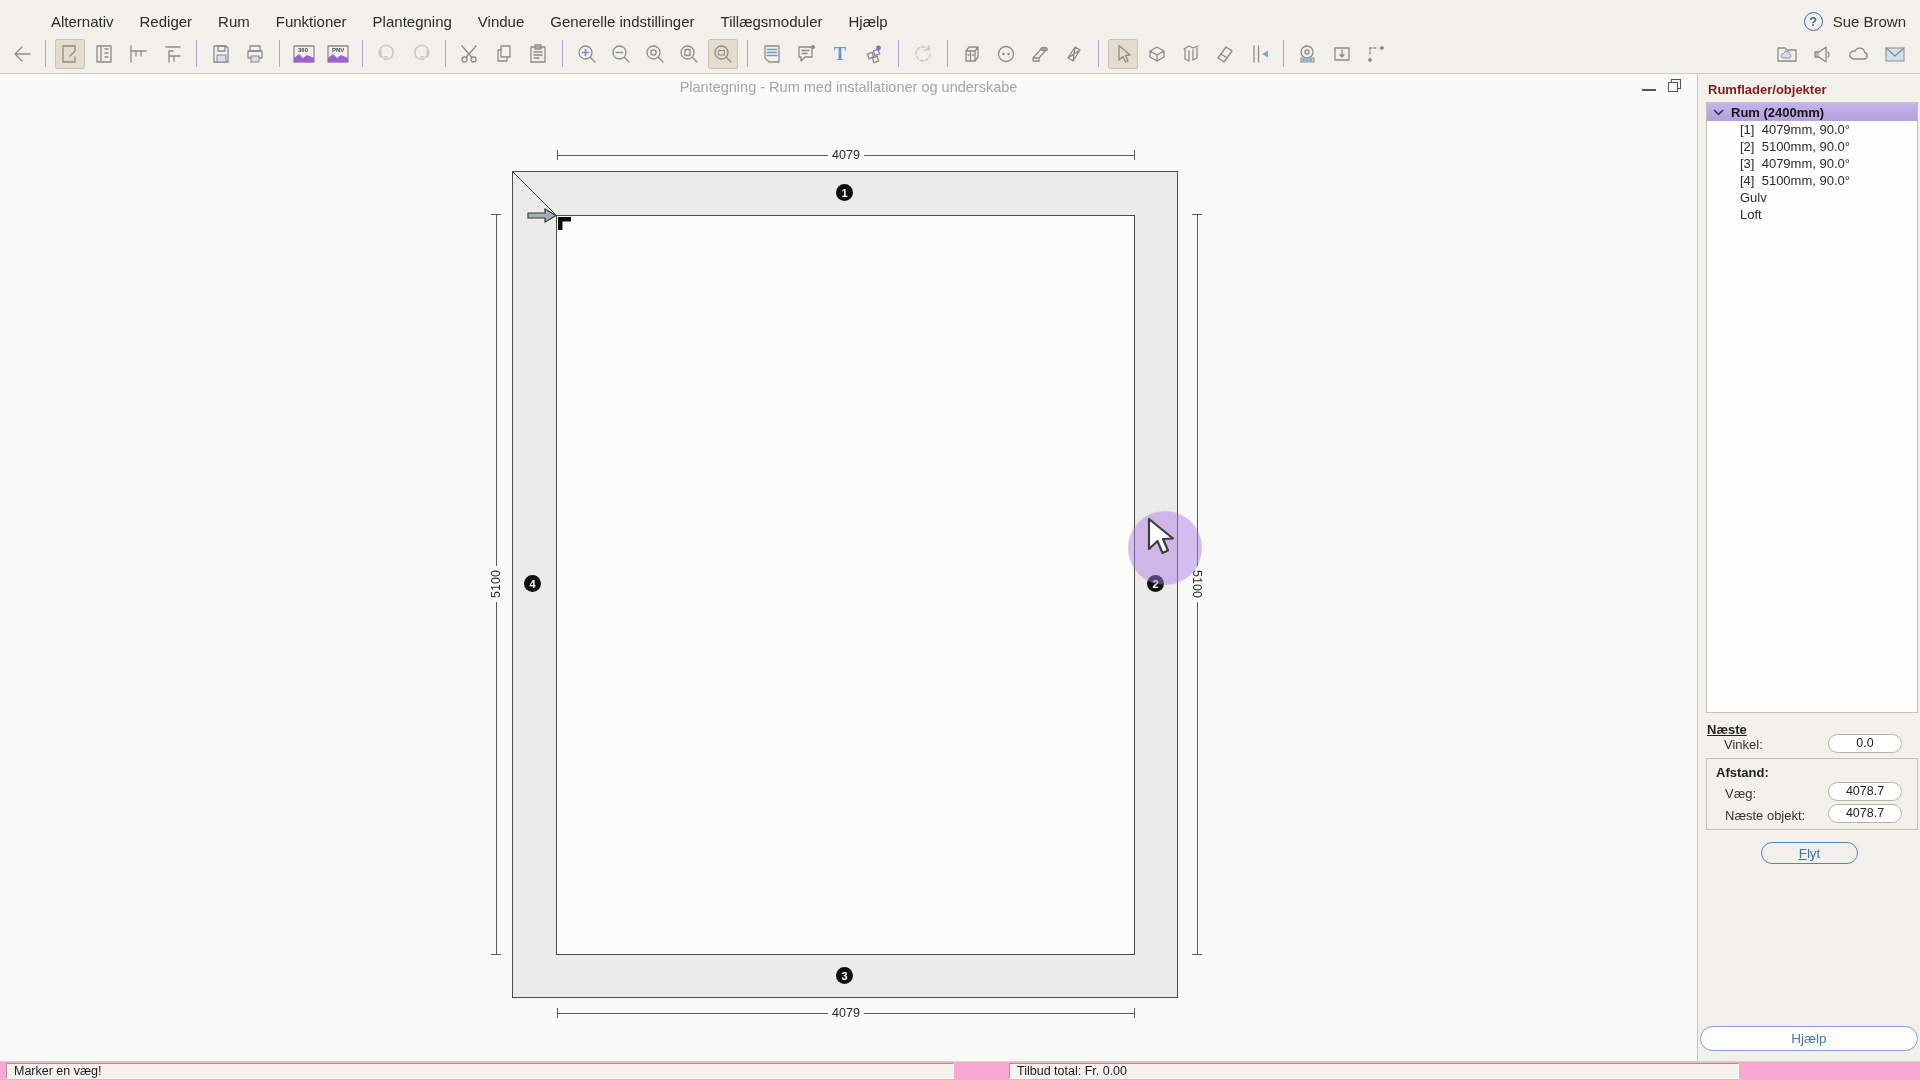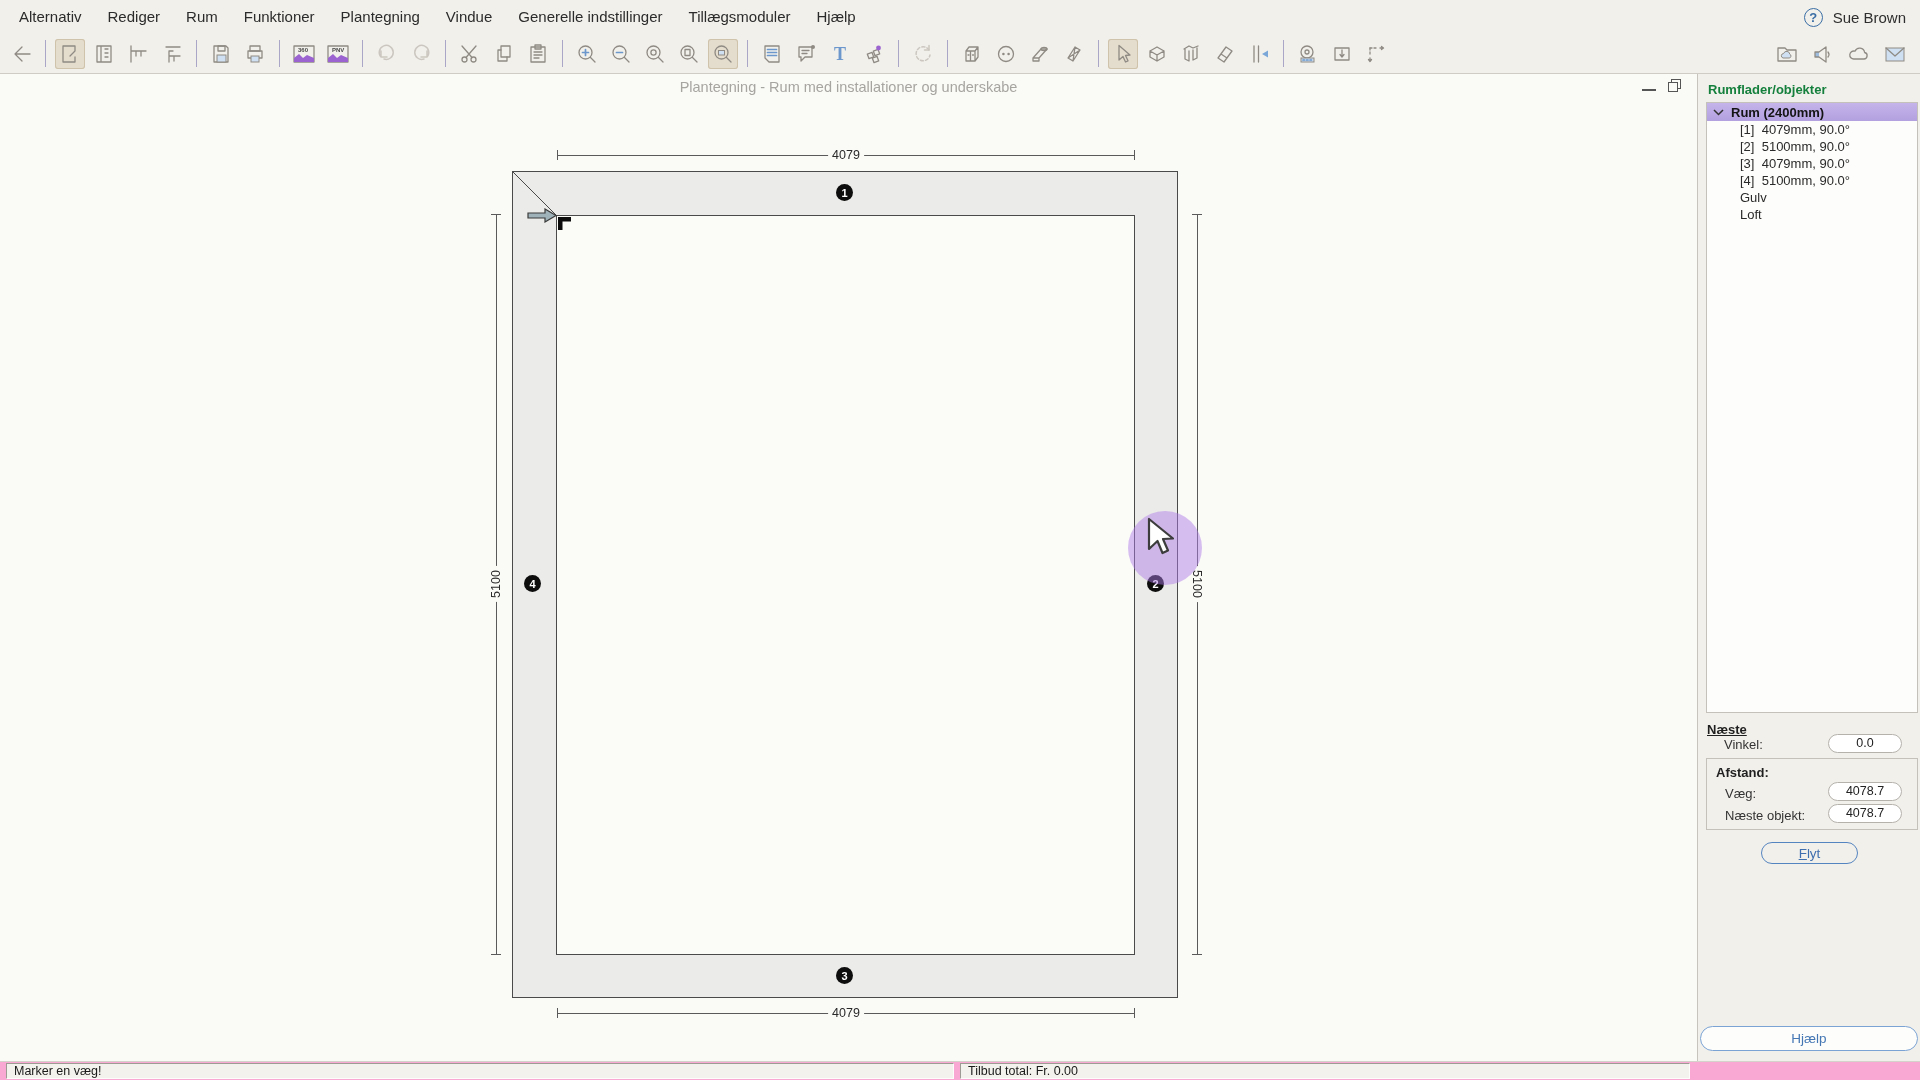--- a/index.html
+++ b/index.html
@@ -6,22 +6,22 @@
   html,body { width:1920px; height:1080px; overflow:hidden; }
   body {
     font-family: "Liberation Sans", sans-serif;
     background:#f2f0eb; color:#2e2e2e;
     -webkit-font-smoothing: antialiased;
   }
   .app { position:relative; width:1920px; height:1080px; }
 
   
   .menubar {
-    height:34px; display:flex; align-items:flex-start;
-    background:#f2f0eb; padding:8px 14px 0 6px; font-size:15px;
+    height:34px; display:flex; align-items:center;
+    background:#f2f0eb; padding:8px 14px 0 6px; font-size:15px;margin-left:32px;
   }
   .menu-item { padding:0 13px; cursor:default; color:#2b2b2b; }
   .menu-right { margin-left:auto; display:flex; align-items:center; gap:10px; }
   .help-circle {
     width:19px; height:19px; border:1.6px solid #3a6ea5; border-radius:50%;
     color:#3a6ea5; font-size:13px; font-weight:bold;
     display:flex; align-items:center; justify-content:center;
   }
 
   
@@ -83,21 +83,21 @@
   .cursor-halo {
     position:absolute; left:1128px; top:437px; width:74px; height:74px; border-radius:50%;
     background:rgba(176,124,232,0.48);
   }
 
   
   .panel {
     position:relative; width:223px; height:987px;
     background:#f2f0eb; border-left:1px solid #c7c4bd; font-size:13px;
   }
-  .panel-header { position:absolute; top:8px; left:10px; font-weight:bold; color:#15803d; }
+  .panel-header { position:absolute; top:8px; left:10px; font-weight:bold; color:#7f1d1d; }
   .tree-box {
     position:absolute; top:28px; left:8px; width:212px; height:611px;
     background:#fdfdfb; border:1px solid #c4c1ba; overflow:hidden;text-align:center;
   }
   .tree-root {
     height:18px; display:flex; align-items:center; gap:7px; padding-left:6px;
     background:linear-gradient(#c4b4ea,#b2a0df); font-weight:bold; color:#141414;
   }
   .tree-row { height:17px; display:flex; align-items:center; padding-left:33px; color:#2a2a2a; }
   .markor-title { position:absolute; top:648px; left:9px; font-weight:bold; text-decoration:underline; color:#1f1f1f; }
@@ -120,21 +120,21 @@
     color:#4577b5; font-size:13.5px; display:flex; align-items:center; justify-content:center;
   }
 
   
   .statusbar { position:relative; height:19px; background:#f9a8d4; border-top:1px solid #d5d2cb; font-size:12.5px; }
   .status-box {
     position:absolute; top:1px; height:16px; line-height:14px; padding-left:7px;
     border:1px solid; border-color:#9e9b95 #fdfdfb #fdfdfb #9e9b95; background:#f4f2ed; color:#1a1a1a;
   }
   .sb-left { left:6px; width:948px; }
-  .sb-right { left:960px; width:730px; }
+  .sb-right { left:1009px; width:730px; }
 </style>
 </head>
 <body>
 
 <div class="app">
 
   <div class="menubar">
     <span class="menu-item">Alternativ</span>
     <span class="menu-item">Rediger</span>
     <span class="menu-item">Rum</span>

